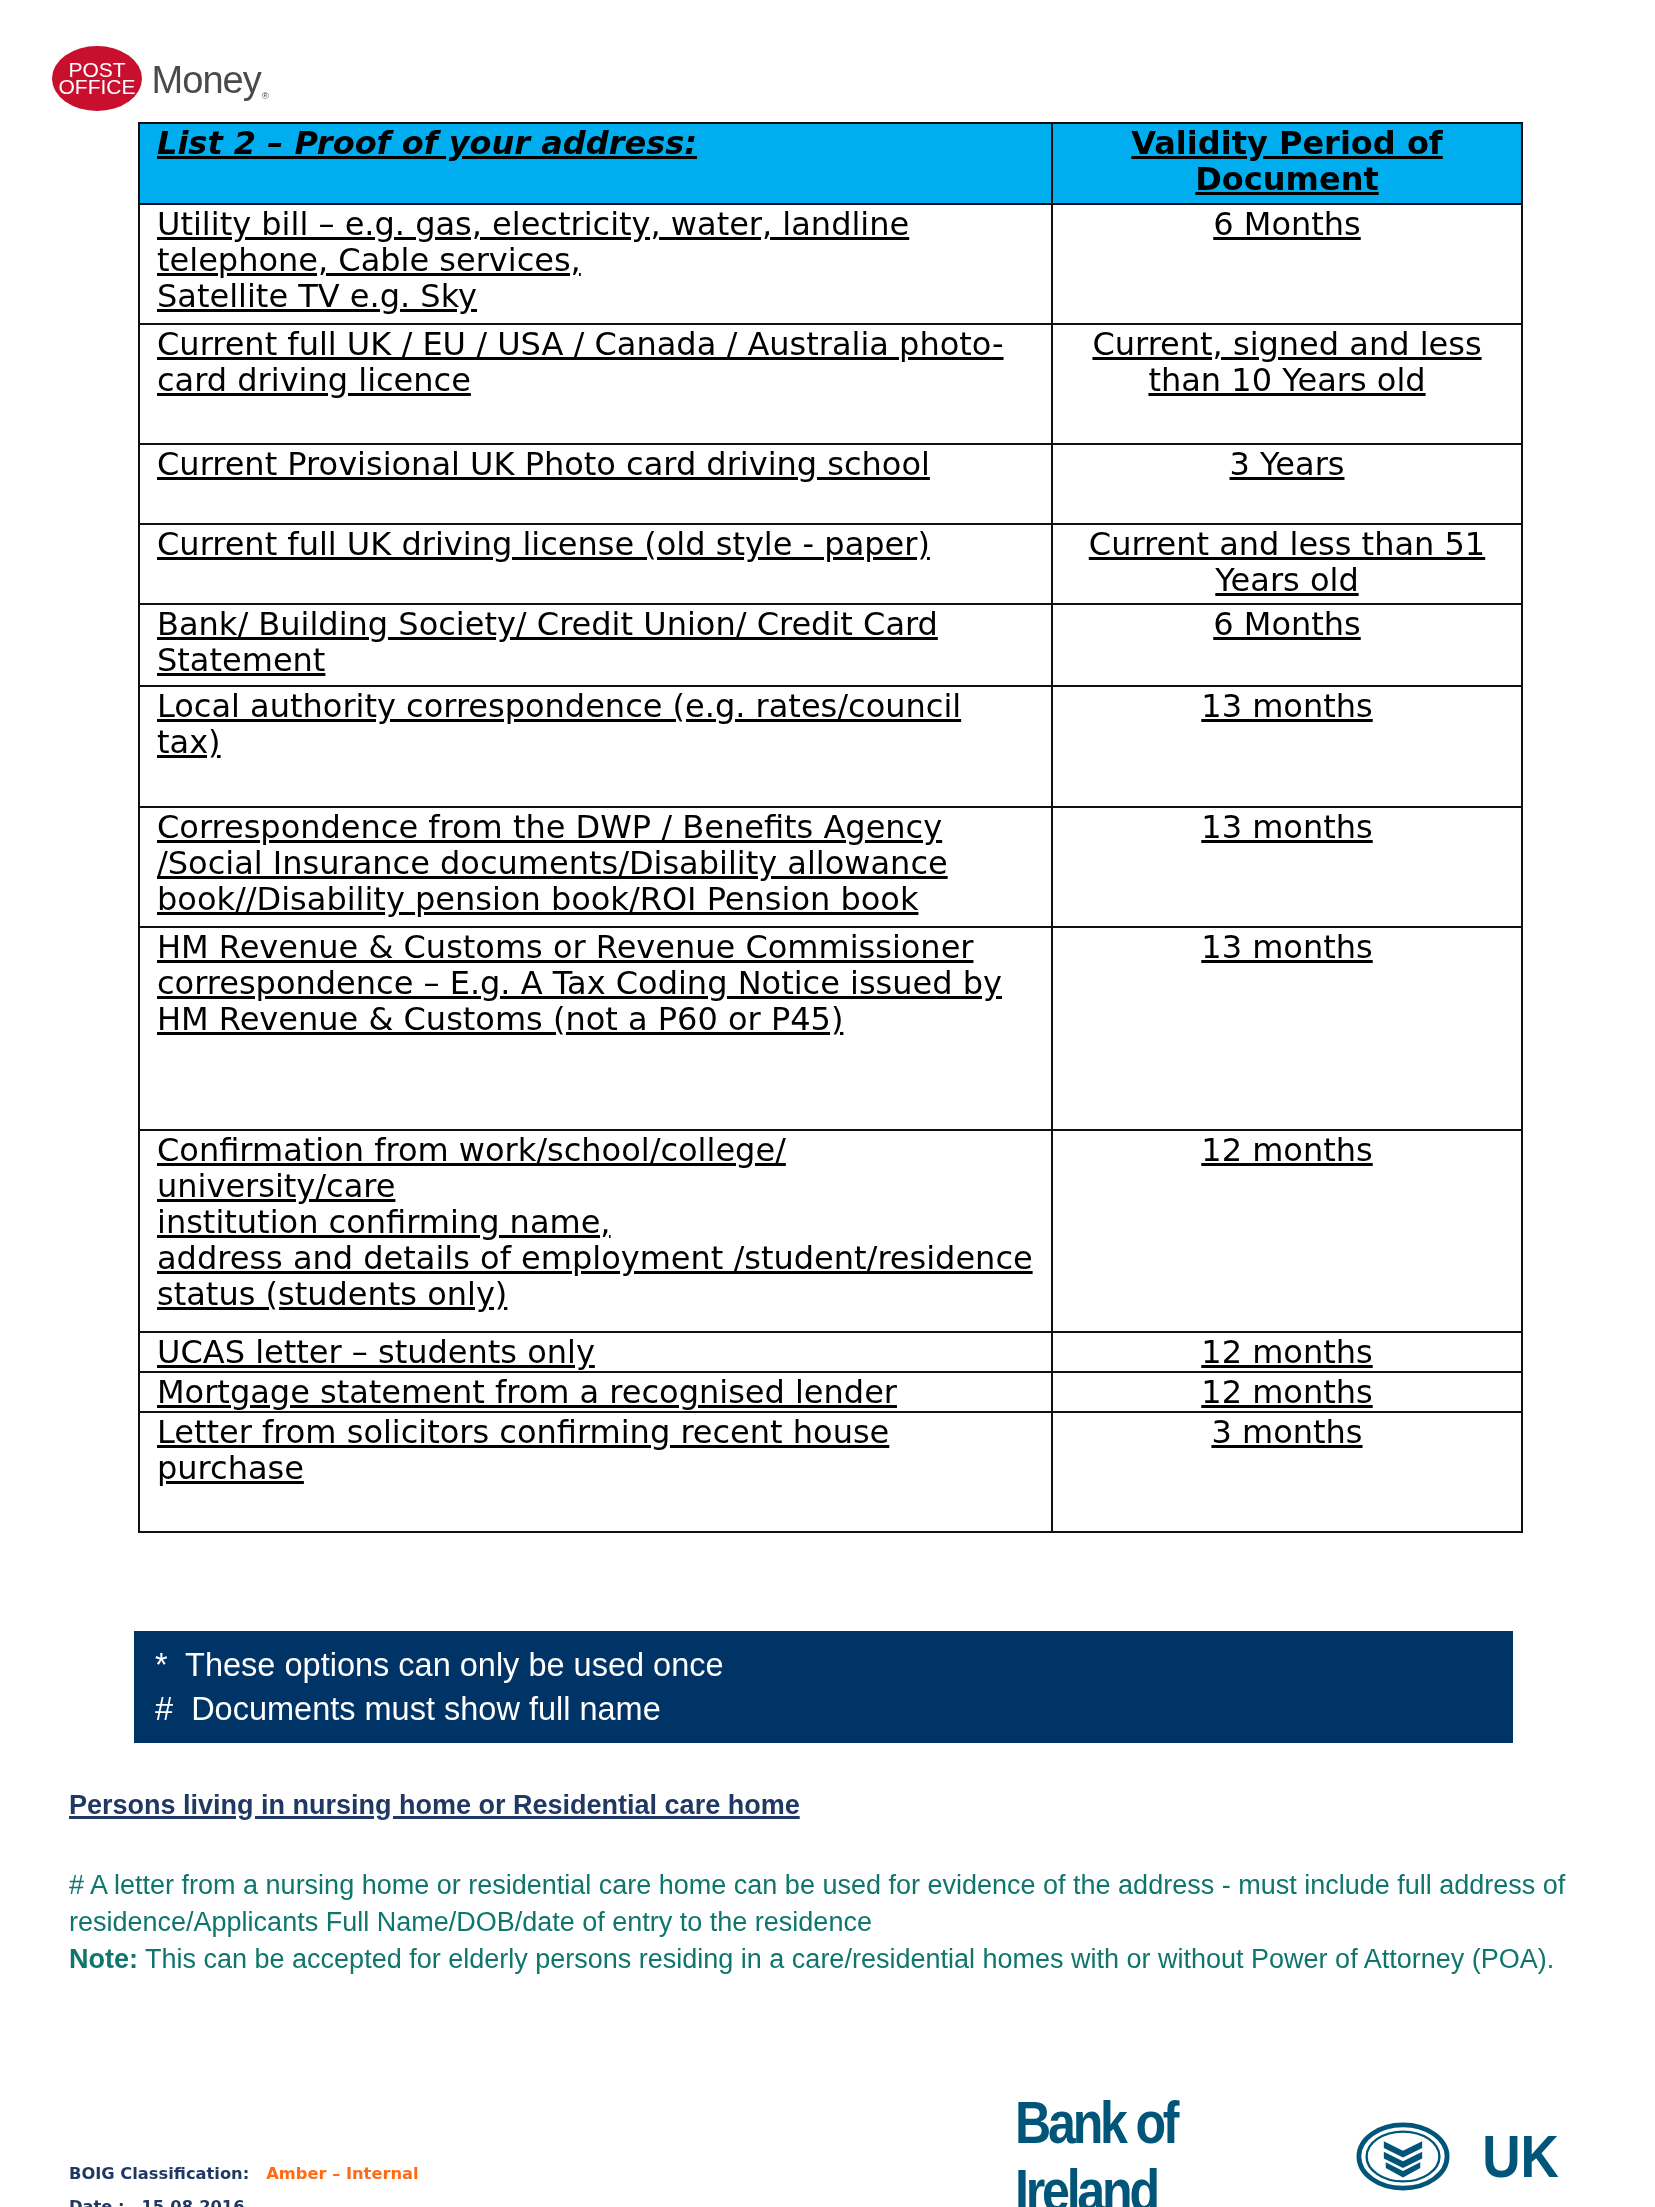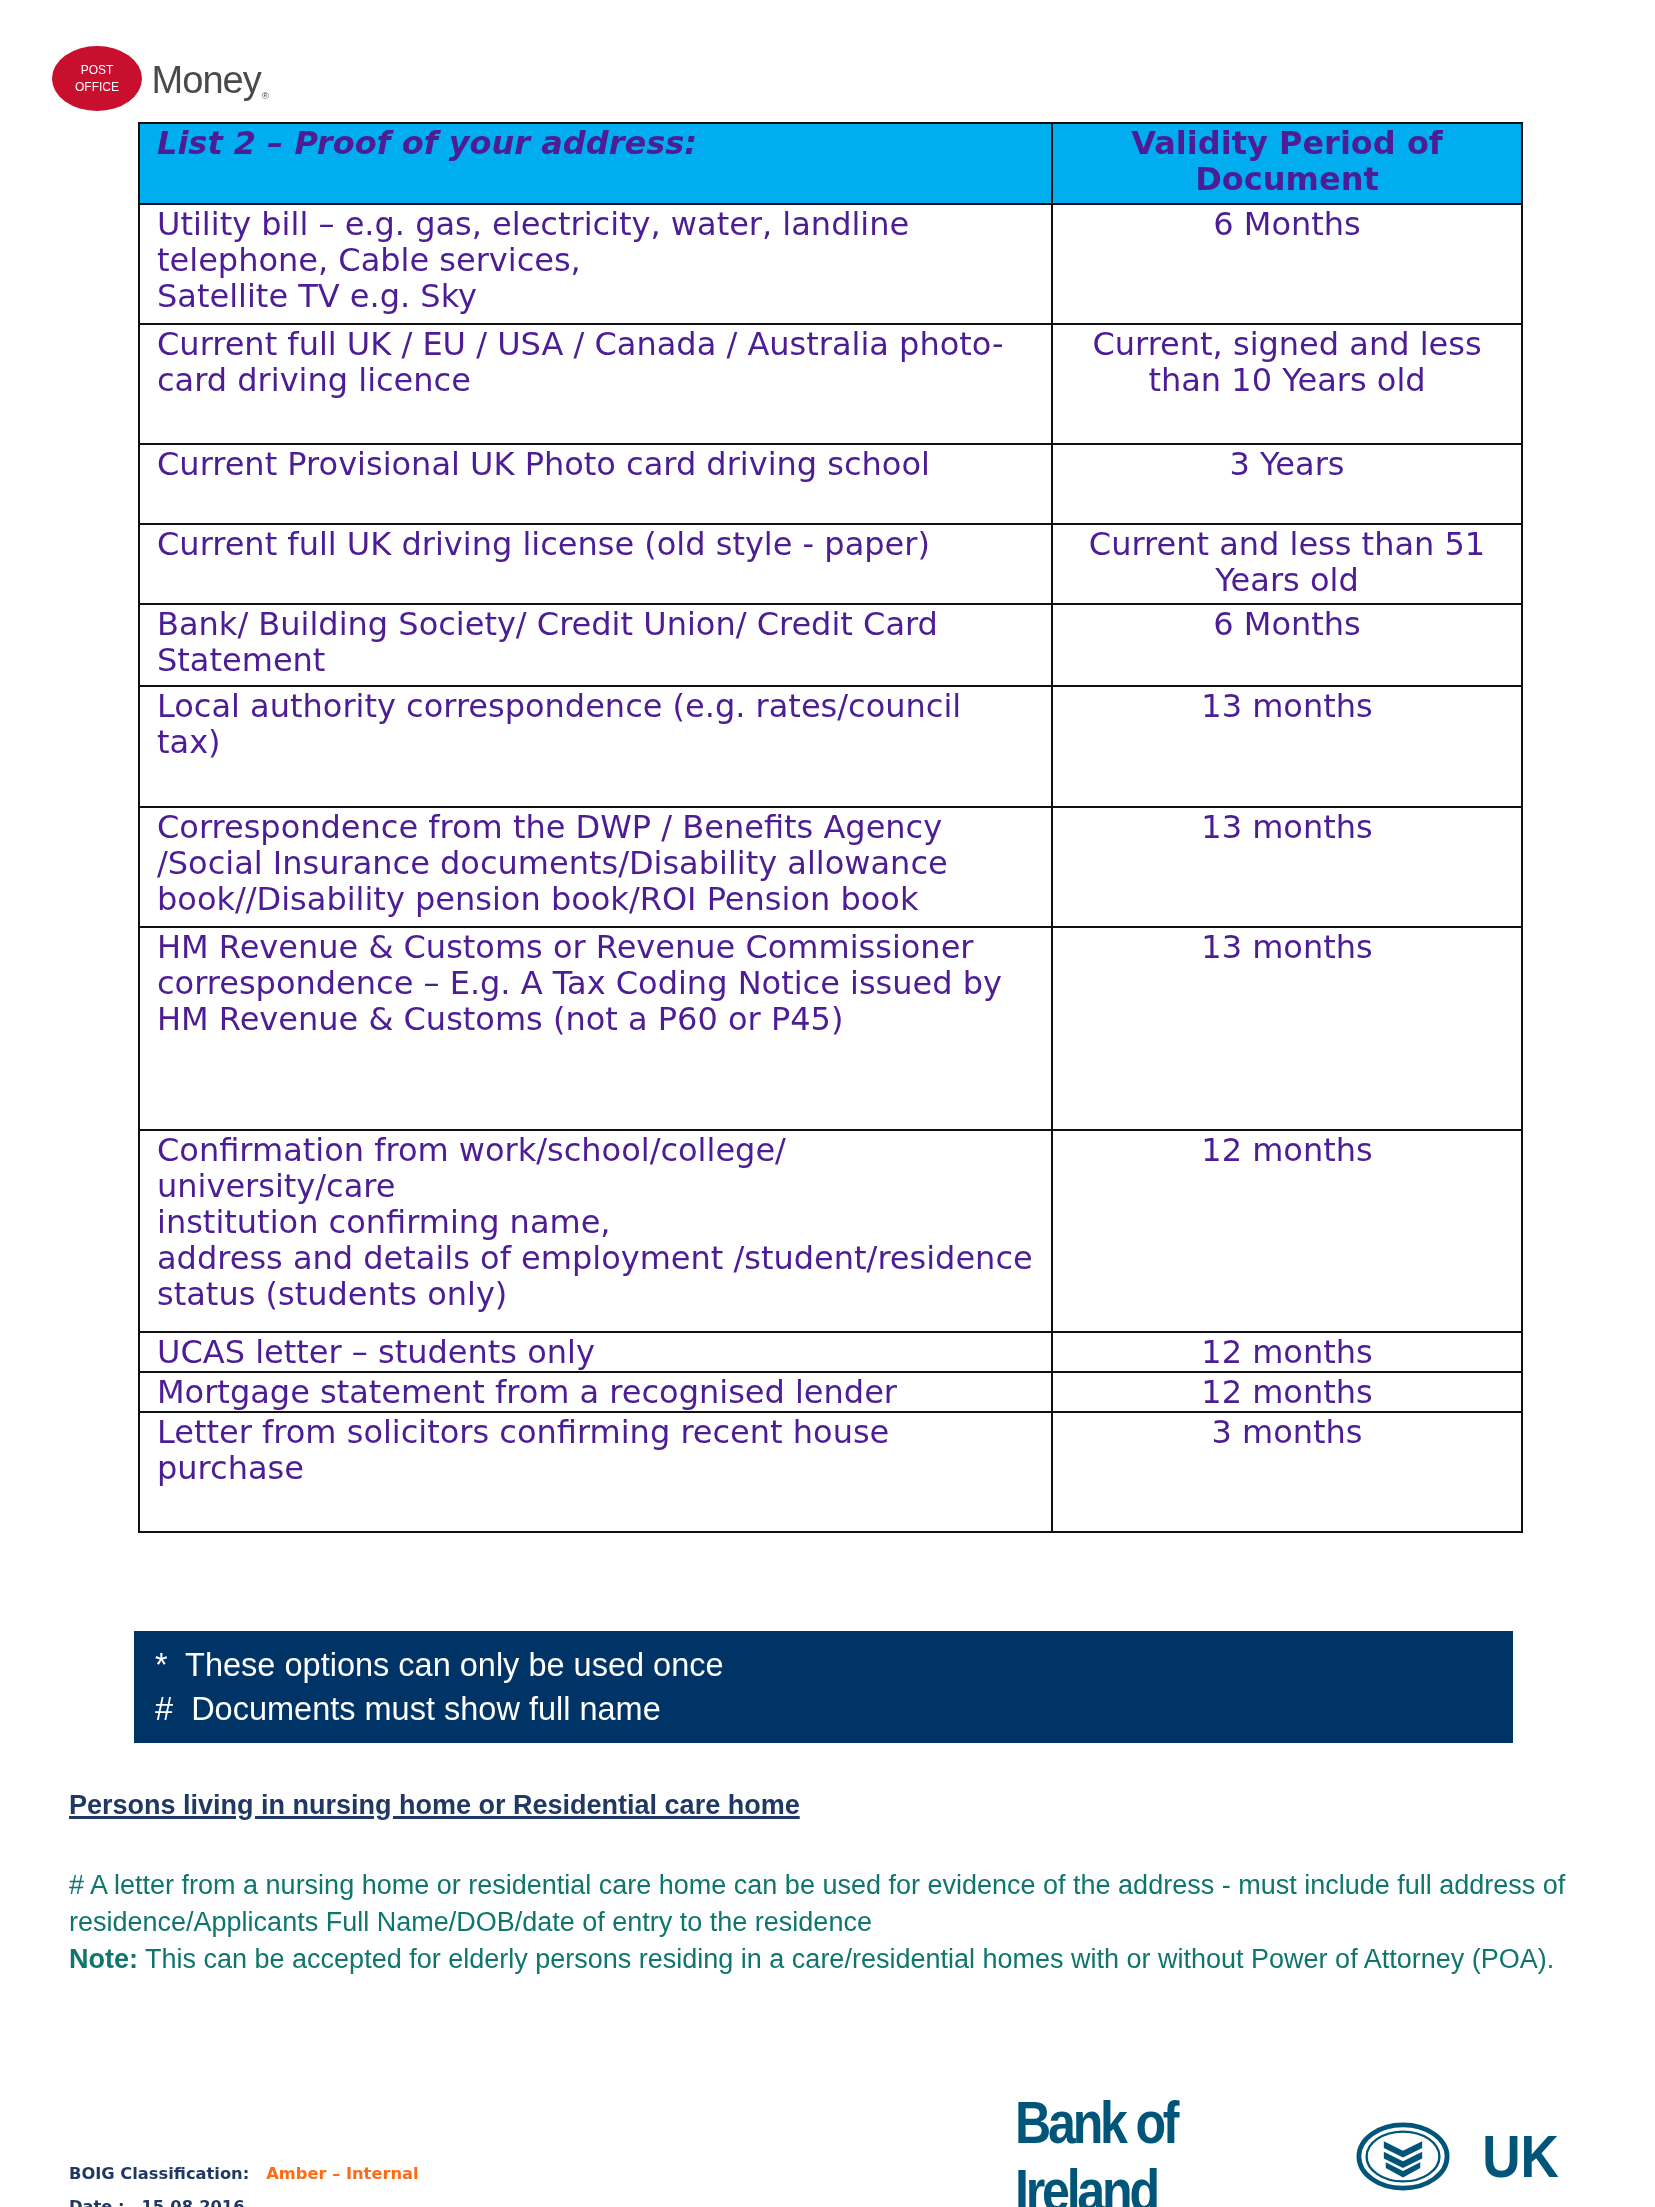--- a/index.html
+++ b/index.html
@@ -1,24 +1,24 @@
 <!DOCTYPE html>
 <html><head>
 <meta charset="utf-8">
 <style>
   html, body { margin: 0; padding: 0; background: #ffffff; }
   body { width: 1656px; height: 2207px; position: relative; overflow: hidden; font-family: "DejaVu Sans", sans-serif; }
 
   .po-logo { position: absolute; left: 52px; top: 45px; height: 67px; display: flex; align-items: center; }
-  .po-oval { width: 90px; height: 65px; border-radius: 50%; background: #c8102e; color: #fff; display: flex; flex-direction: column; align-items: center; justify-content: center; font-family: "Liberation Sans", sans-serif; font-size: 12px; line-height: 16.3px; letter-spacing: 0px; }
+  .po-oval { width: 90px; height: 65px; border-radius: 50%; background: #c8102e; color: #fff; display: flex; flex-direction: column; align-items: center; justify-content: center; font-family: "Liberation Sans", sans-serif; font-size: 21px; line-height: 16.3px; letter-spacing: 0px; }
   .po-money { margin-left: 9.6px; font-family: "Liberation Sans", sans-serif; font-size: 38px; color: #4a4a4a; letter-spacing: -1px; position: relative; top: 1.9px; }
   .po-reg { font-size: 9.6px; vertical-align: -5.7px; margin-left: 1px; }
 
   .doc-table { position: absolute; left: 138px; top: 122px; width: 1383px; border-collapse: collapse; table-layout: fixed; }
-  .doc-table td, .doc-table th { border: 2.9px solid #111; vertical-align: top; padding: 0; font-size: 32px; line-height: 36px; color: #4c1d95; }
+  .doc-table td, .doc-table th { border: 2.9px solid #111; vertical-align: top; padding: 0; font-size: 32px; line-height: 36px; color: #000000; text-decoration: underline; }
   .doc-table th { background: #00aeef; font-weight: bold; }
   .col-doc { width: 913px; }
   .col-val { width: 470px; }
   .th-left { text-align: left; font-style: italic; padding: 1px 17px 0 17px !important; }
   .th-right { text-align: center; padding: 1px 7.6px 0 7.6px !important; }
   .td-left { text-align: left; padding: 1px 17px 0 17px !important; white-space: pre-line; }
   .td-right { text-align: center; padding: 1px 7.6px 0 7.6px !important; white-space: pre-line; }
 
   .banner { position: absolute; left: 134px; top: 1631px; width: 1379px; height: 112px; background: #003366; color: #ffffff; font-family: "Liberation Sans", sans-serif; font-size: 32.5px; line-height: 44px; box-sizing: border-box; padding: 11.5px 0 0 21px; }
 

